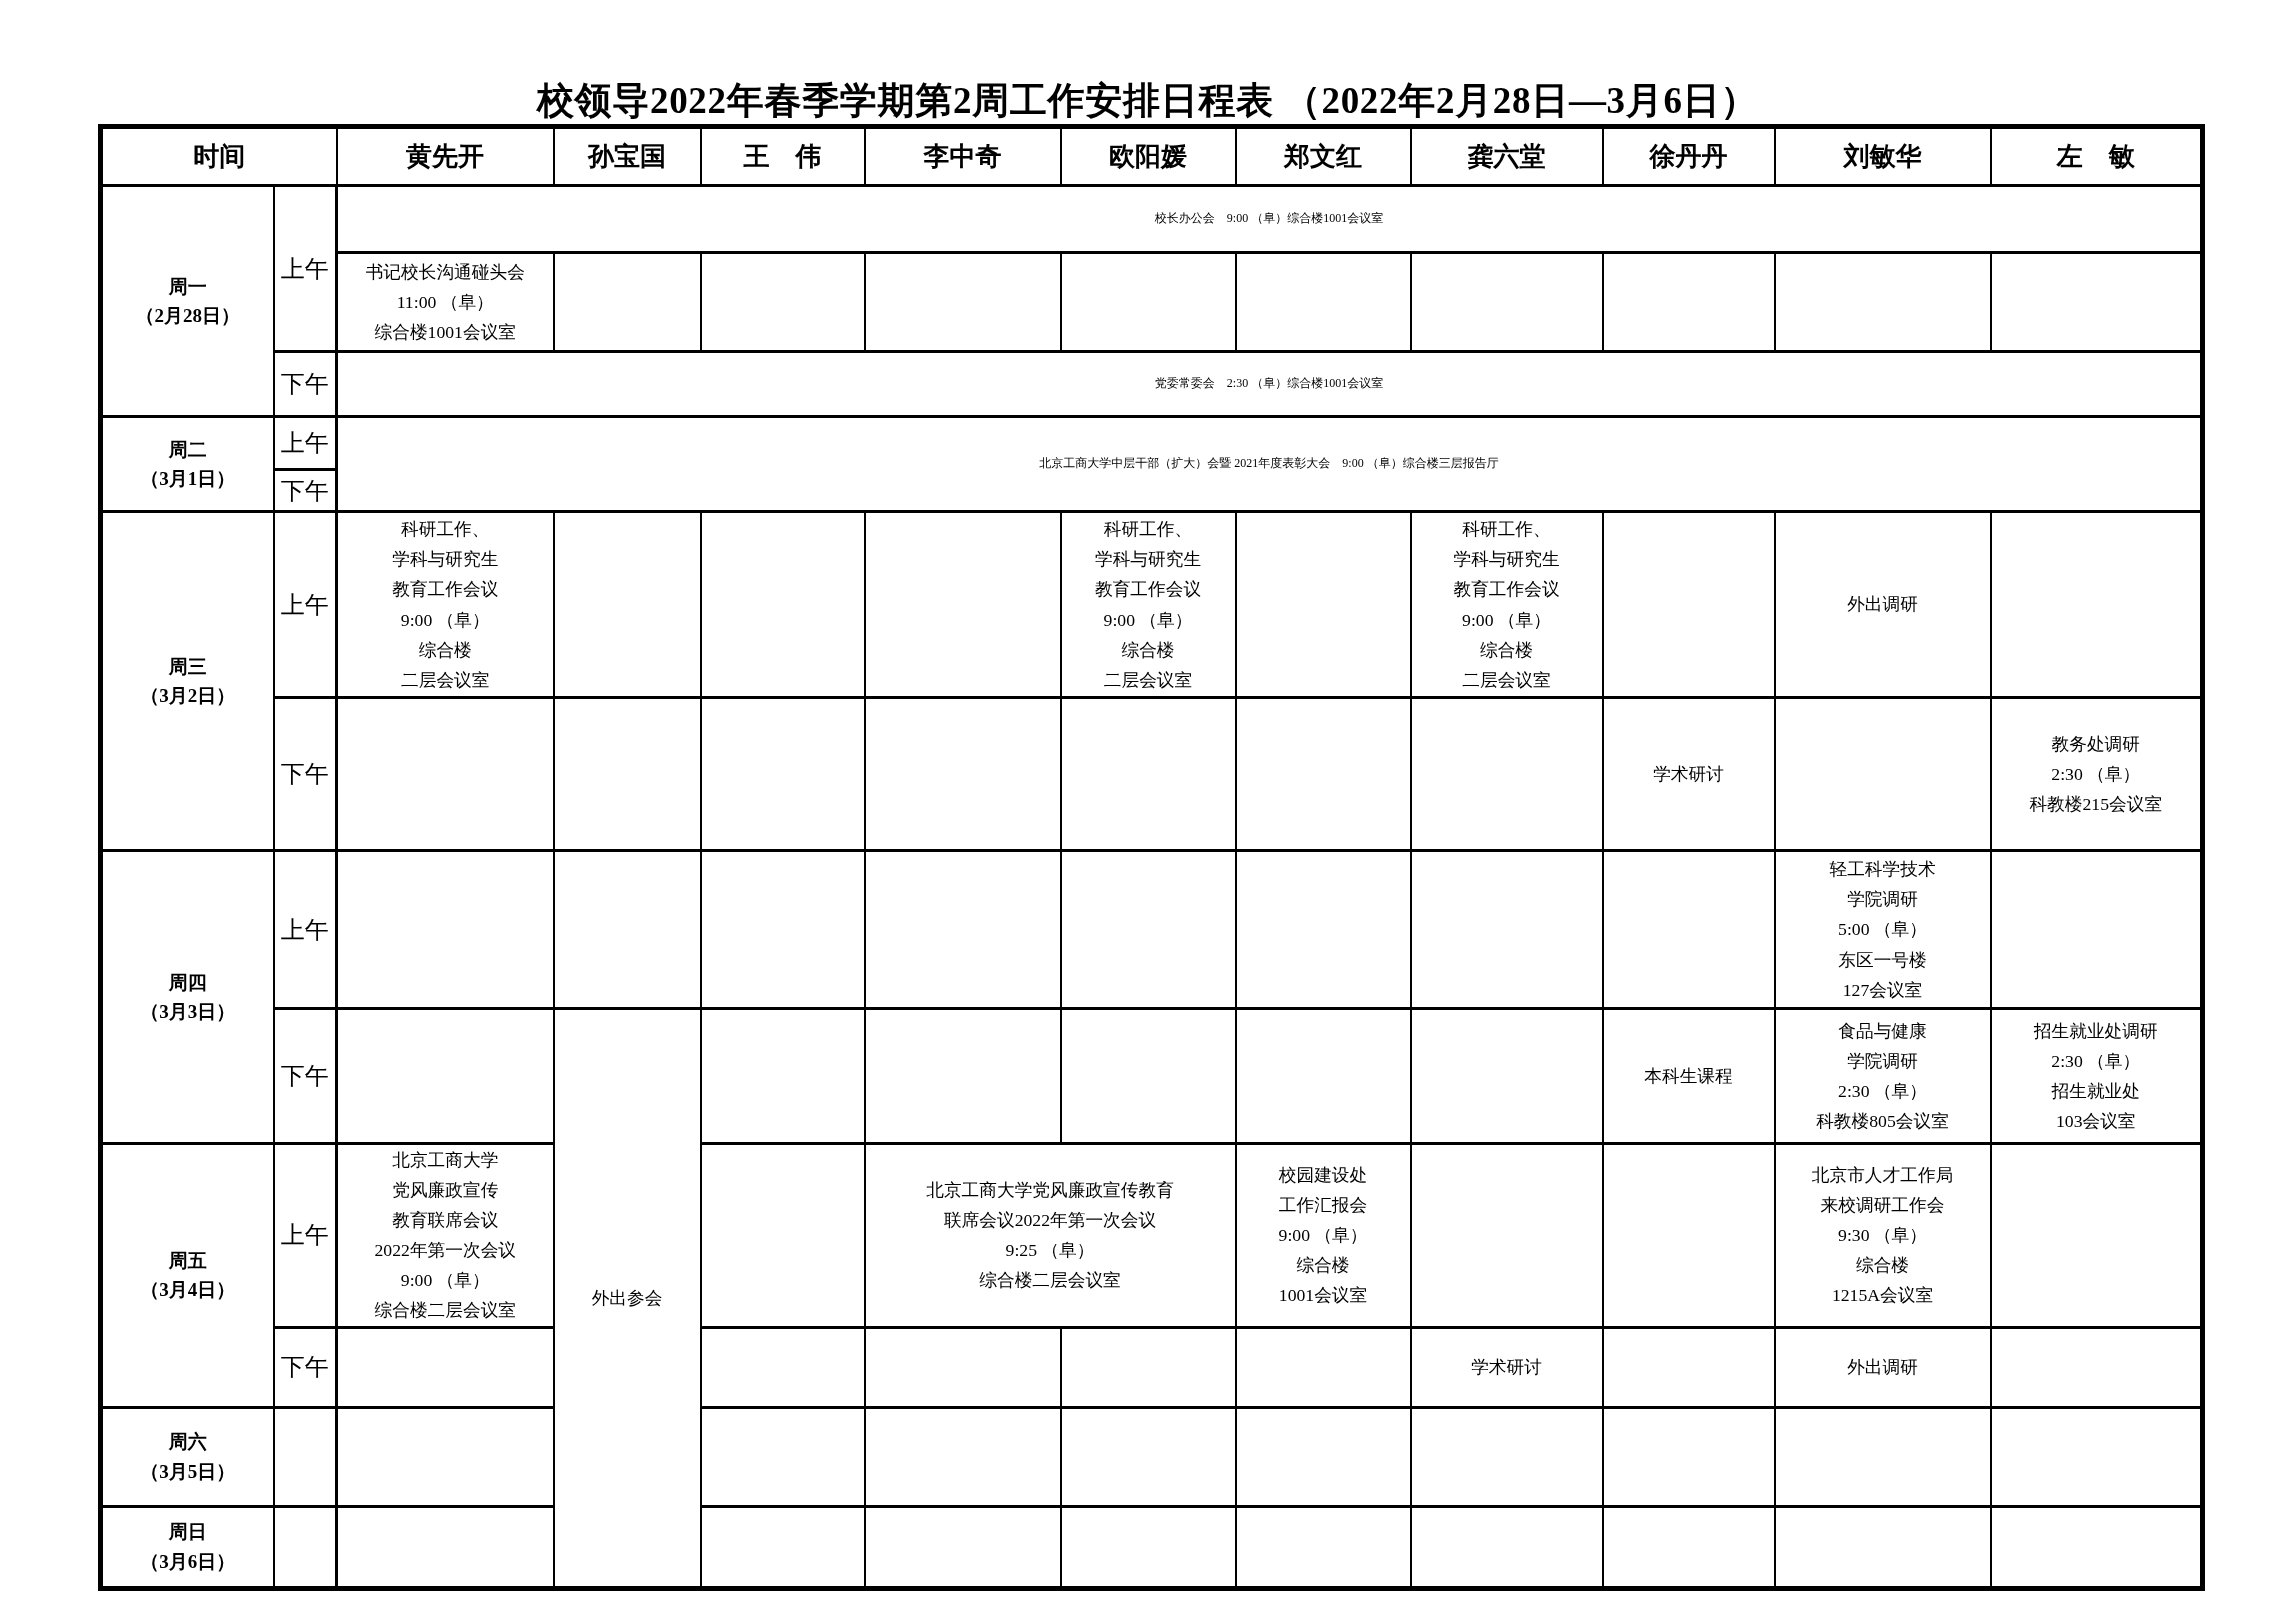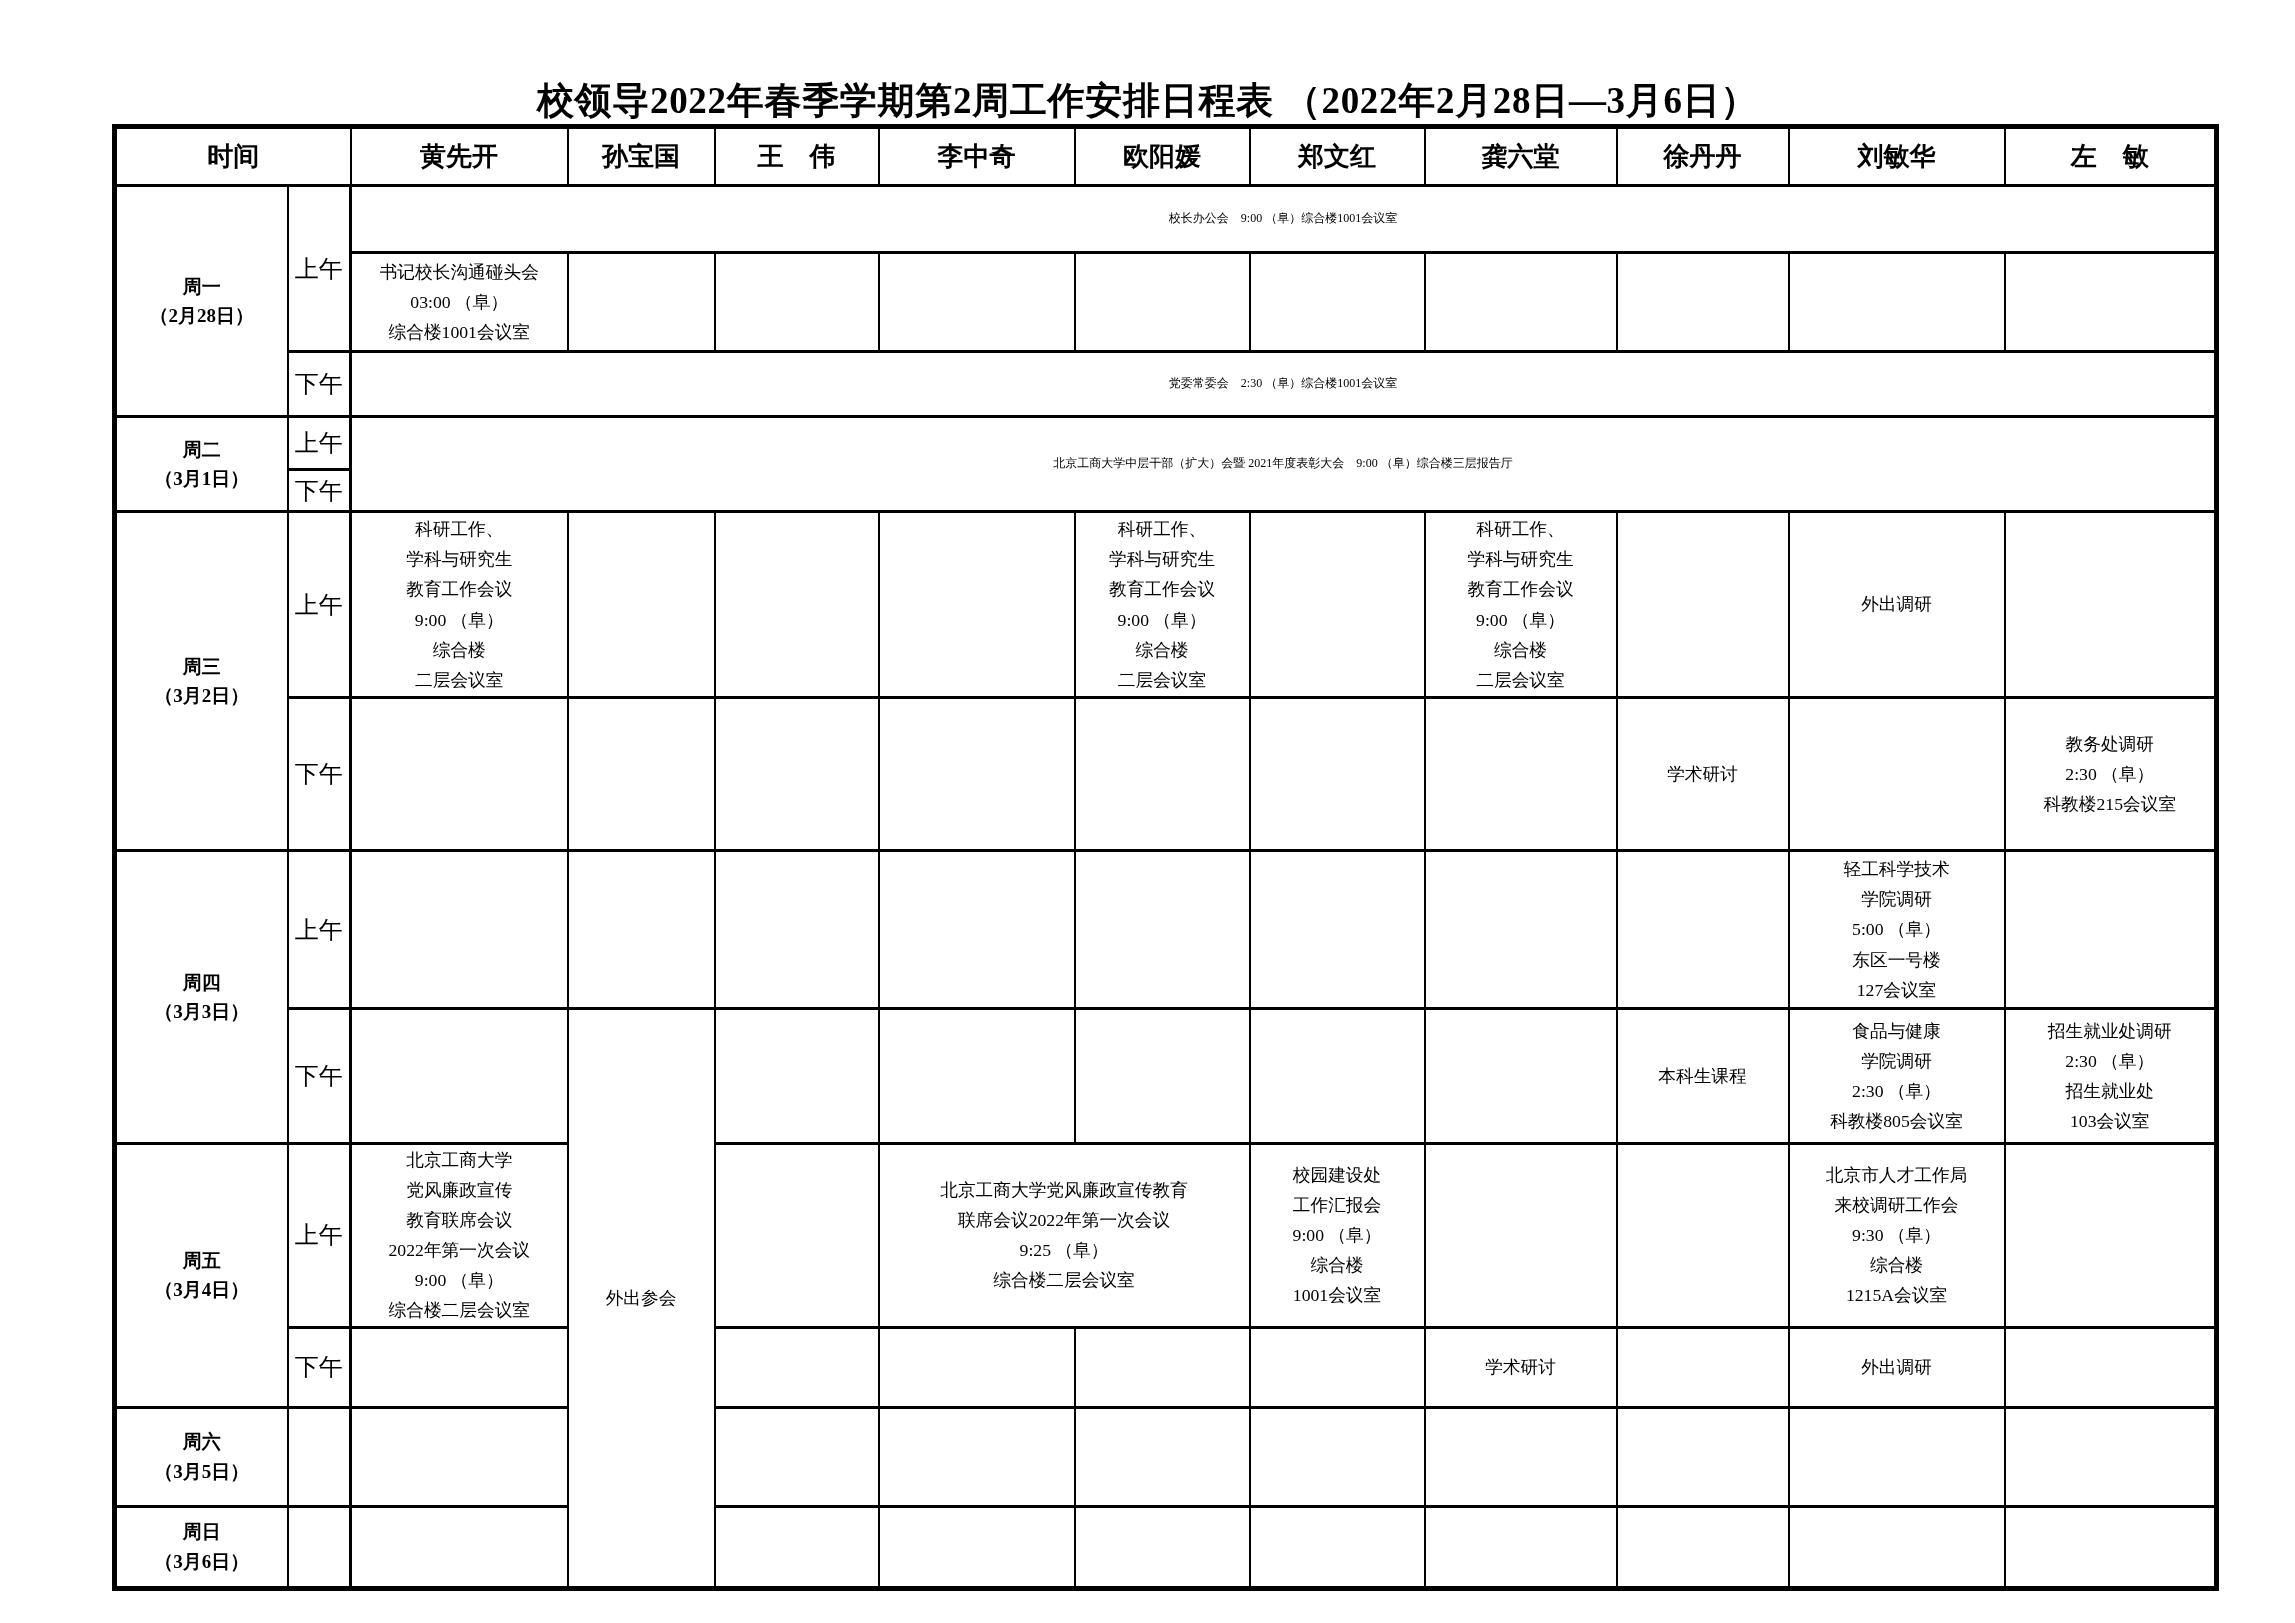--- a/index.html
+++ b/index.html
@@ -13,21 +13,21 @@
 
   .title{
     position:absolute; top:76px; left:0; width:2295px;
     text-align:center;
     font-size:37px; font-weight:bold;
     letter-spacing:0.7px;
     white-space:nowrap;
   }
 
   table.schedule{
-    position:absolute; left:112px; top:124px;
+    position:absolute; left:98px; top:124px;
     border-collapse:collapse; table-layout:fixed;
     width:1791px;
     border:5.2px solid #000;
   }
   td,th{
     border:2px solid #000;
     border-top-width:3.9px; border-bottom-width:3.9px;
     padding:0 2.6px;
     text-align:center; vertical-align:middle;
     white-space:pre-line;
@@ -80,21 +80,21 @@
 
     <tr style="height:67px">
       <td class="day" rowspan="3">周一
 （2月28日）</td>
       <td class="period" rowspan="2">上午</td>
       <td class="banner thickleft" colspan="10">校长办公会　9:00 （阜）综合楼1001会议室</td>
     </tr>
 
     <tr style="height:99px">
       <td class="event thickleft">书记校长沟通碰头会
-03:00 （阜）
+11:00 （阜）
 综合楼1001会议室</td>
       <td class="event"></td>
       <td class="event"></td>
       <td class="event"></td>
       <td class="event"></td>
       <td class="event"></td>
       <td class="event"></td>
       <td class="event"></td>
       <td class="event"></td>
       <td class="event"></td>

